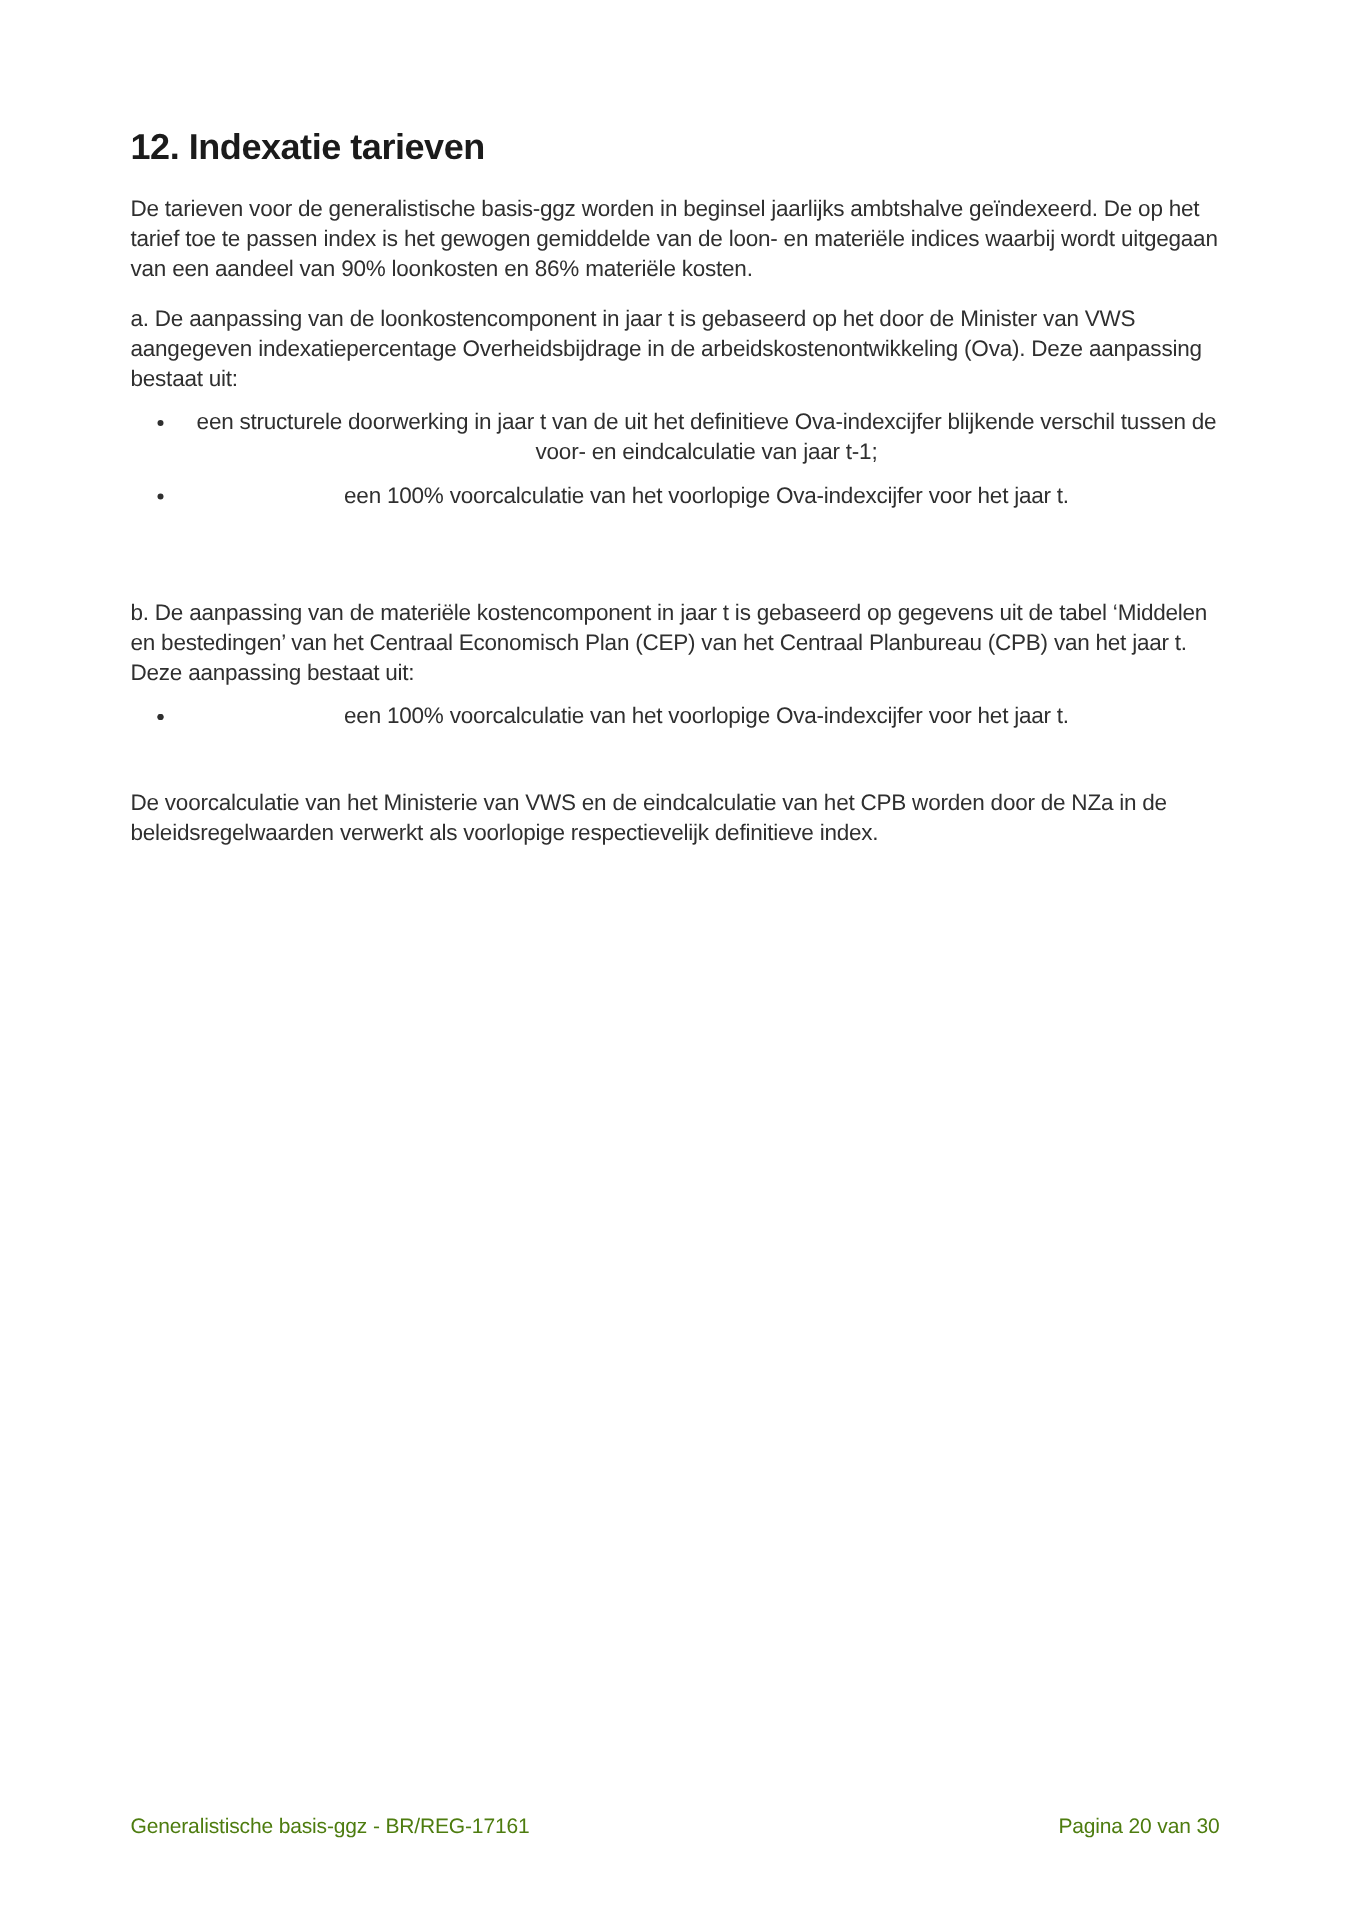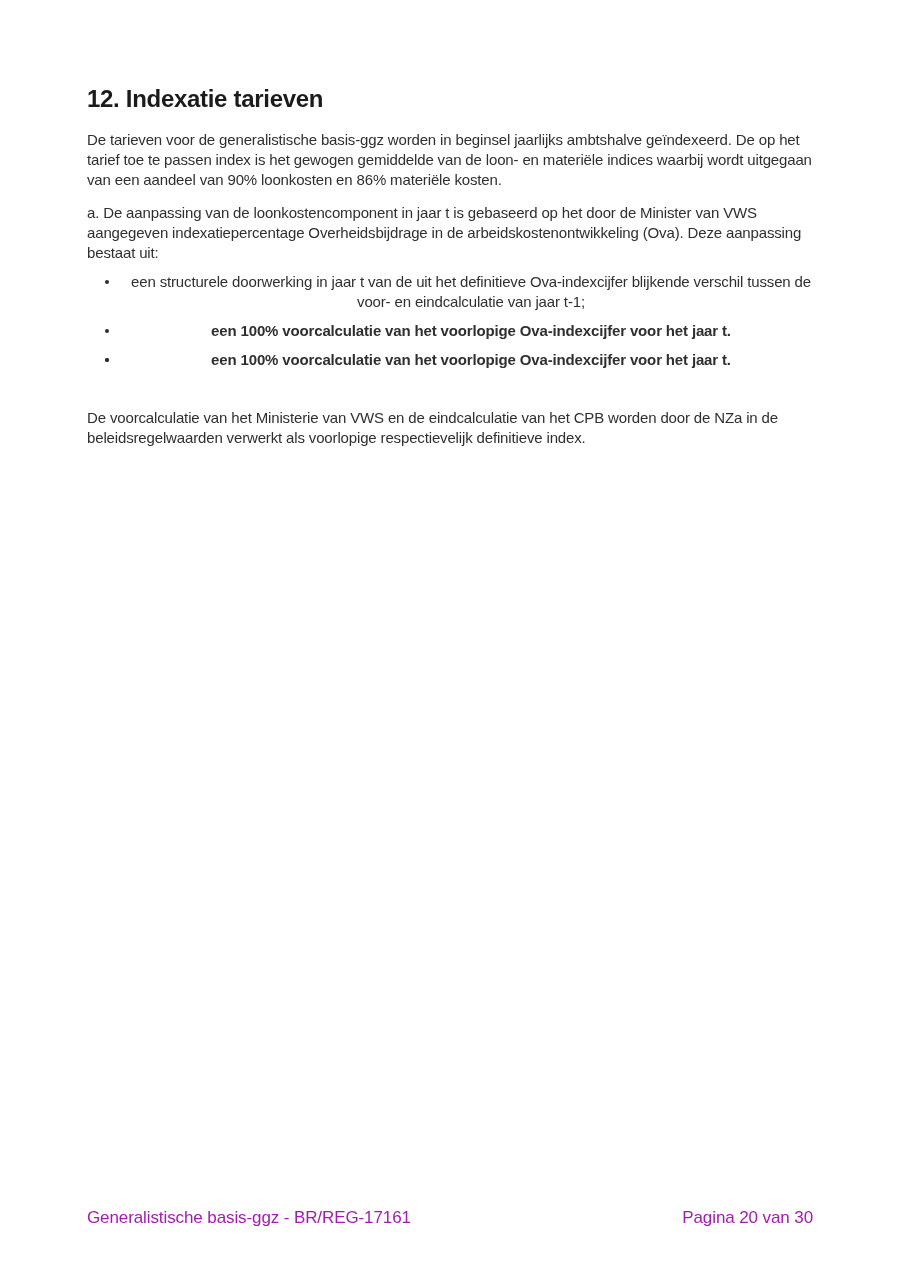--- a/index.html
+++ b/index.html
@@ -43,39 +43,39 @@
   ul.bullets {
     margin: 9px 0 0 0;
     padding: 0;
     list-style: none;
     text-align: center;
   }
   ul.bullets li {
     position: relative;
     padding-left: 41px;
   }
-  ul.bullets li + li { margin-top: 9px; font-weight: bold; }
+  ul.bullets li + li { margin-top: 9px; }
   ul.bullets .dot {
     position: absolute;
     left: 18px;
     top: 8px;
     width: 4px;
     height: 4px;
     border-radius: 50%;
     background: #2f2f2f;
   }
   .footer {
     position: absolute;
     left: 87px;
     right: 87px;
     top: 1209px;
     display: flex;
     justify-content: space-between;
-    color: #a21caf;
-    font-size: 17px;
+    color: #4d7c0f;
+    font-size: 14px;
     line-height: 17px;
     letter-spacing: -0.1px;
   }
 </style>
 </head>
 <body>
 
 <div class="page">
   <main class="content">
 
@@ -89,20 +89,21 @@
       <li>
         <span class="dot"></span>
         <span>een structurele doorwerking in jaar t van de uit het definitieve Ova-indexcijfer blijkende verschil tussen de voor- en eindcalculatie van jaar t-1;</span>
       </li>
       <li>
         <span class="dot"></span>
         <span>een 100% voorcalculatie van het voorlopige Ova-indexcijfer voor het jaar t.</span>
       </li>
     </ul>
 
+    <p class="para section-b">b. De aanpassing van de materiële kostencomponent in jaar t is gebaseerd op gegevens uit de tabel ‘Middelen en bestedingen’ van het Centraal Economisch Plan (CEP) van het Centraal Planbureau (CPB) van het jaar t. Deze aanpassing bestaat uit:</p>
 
     <ul class="bullets">
       <li>
         <span class="dot"></span>
       </li>
       <li>
         <span class="dot"></span>
         <span>een 100% voorcalculatie van het voorlopige Ova-indexcijfer voor het jaar t.</span>
       </li>
     </ul>

